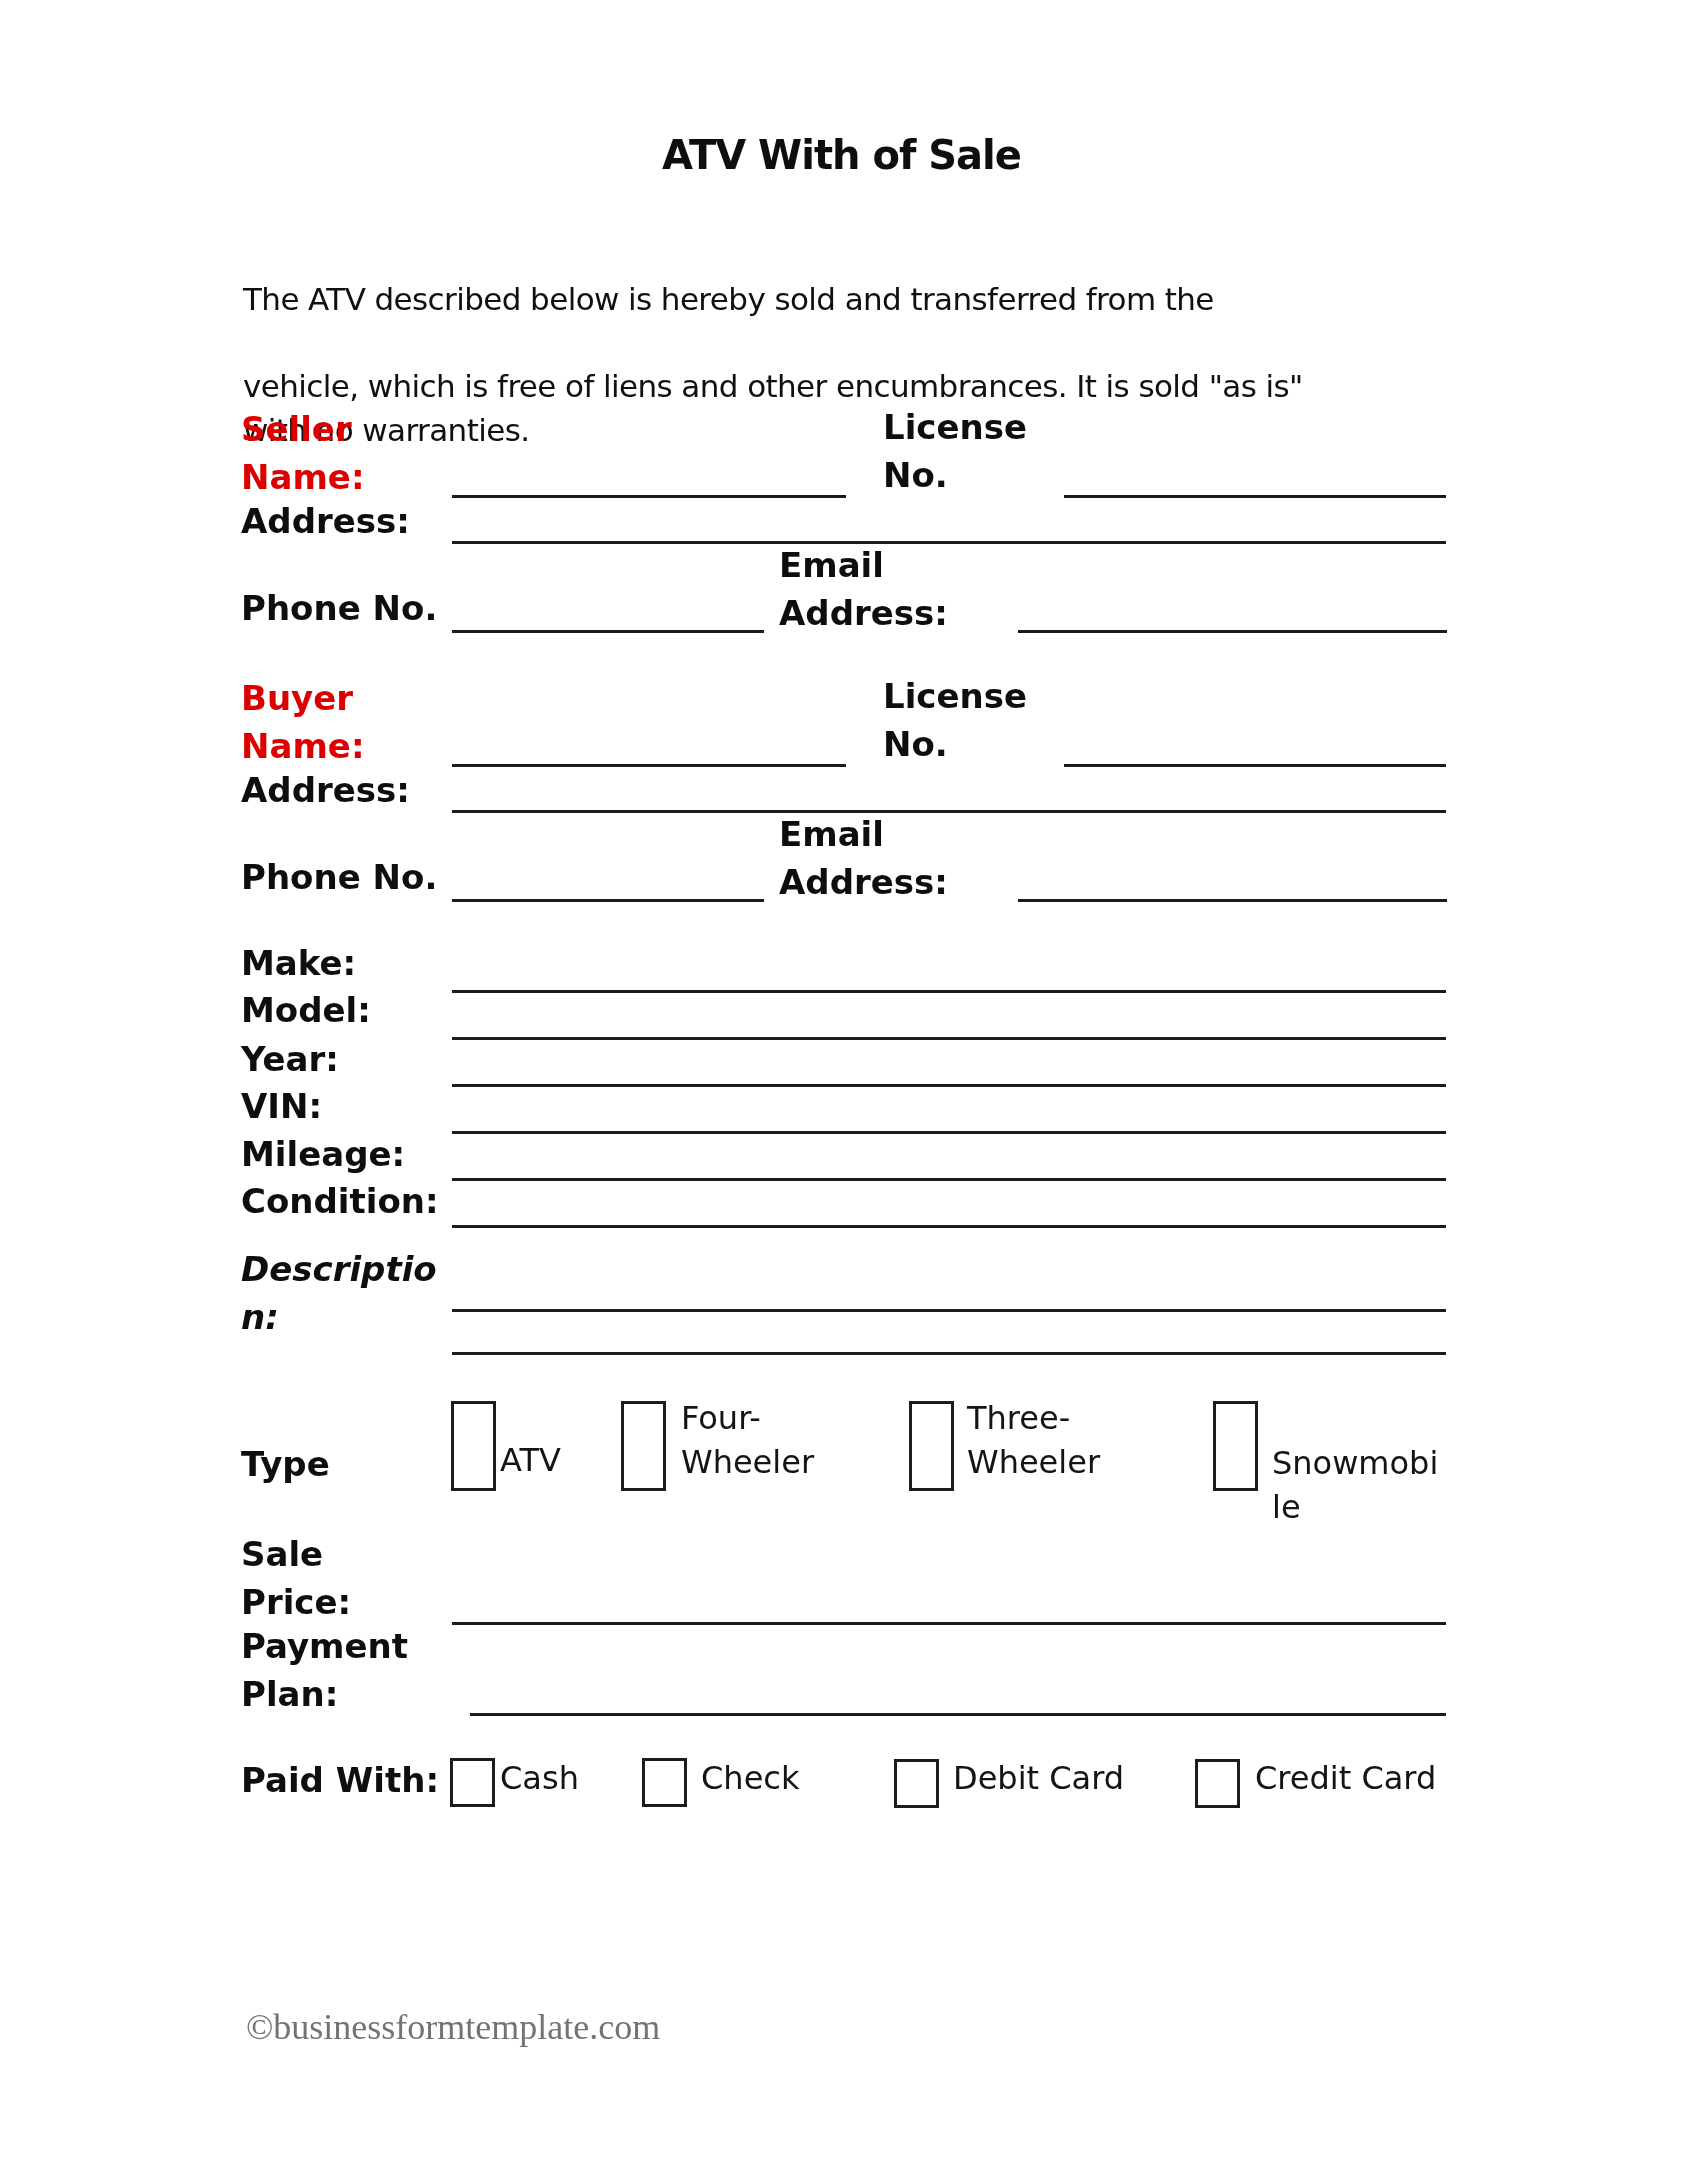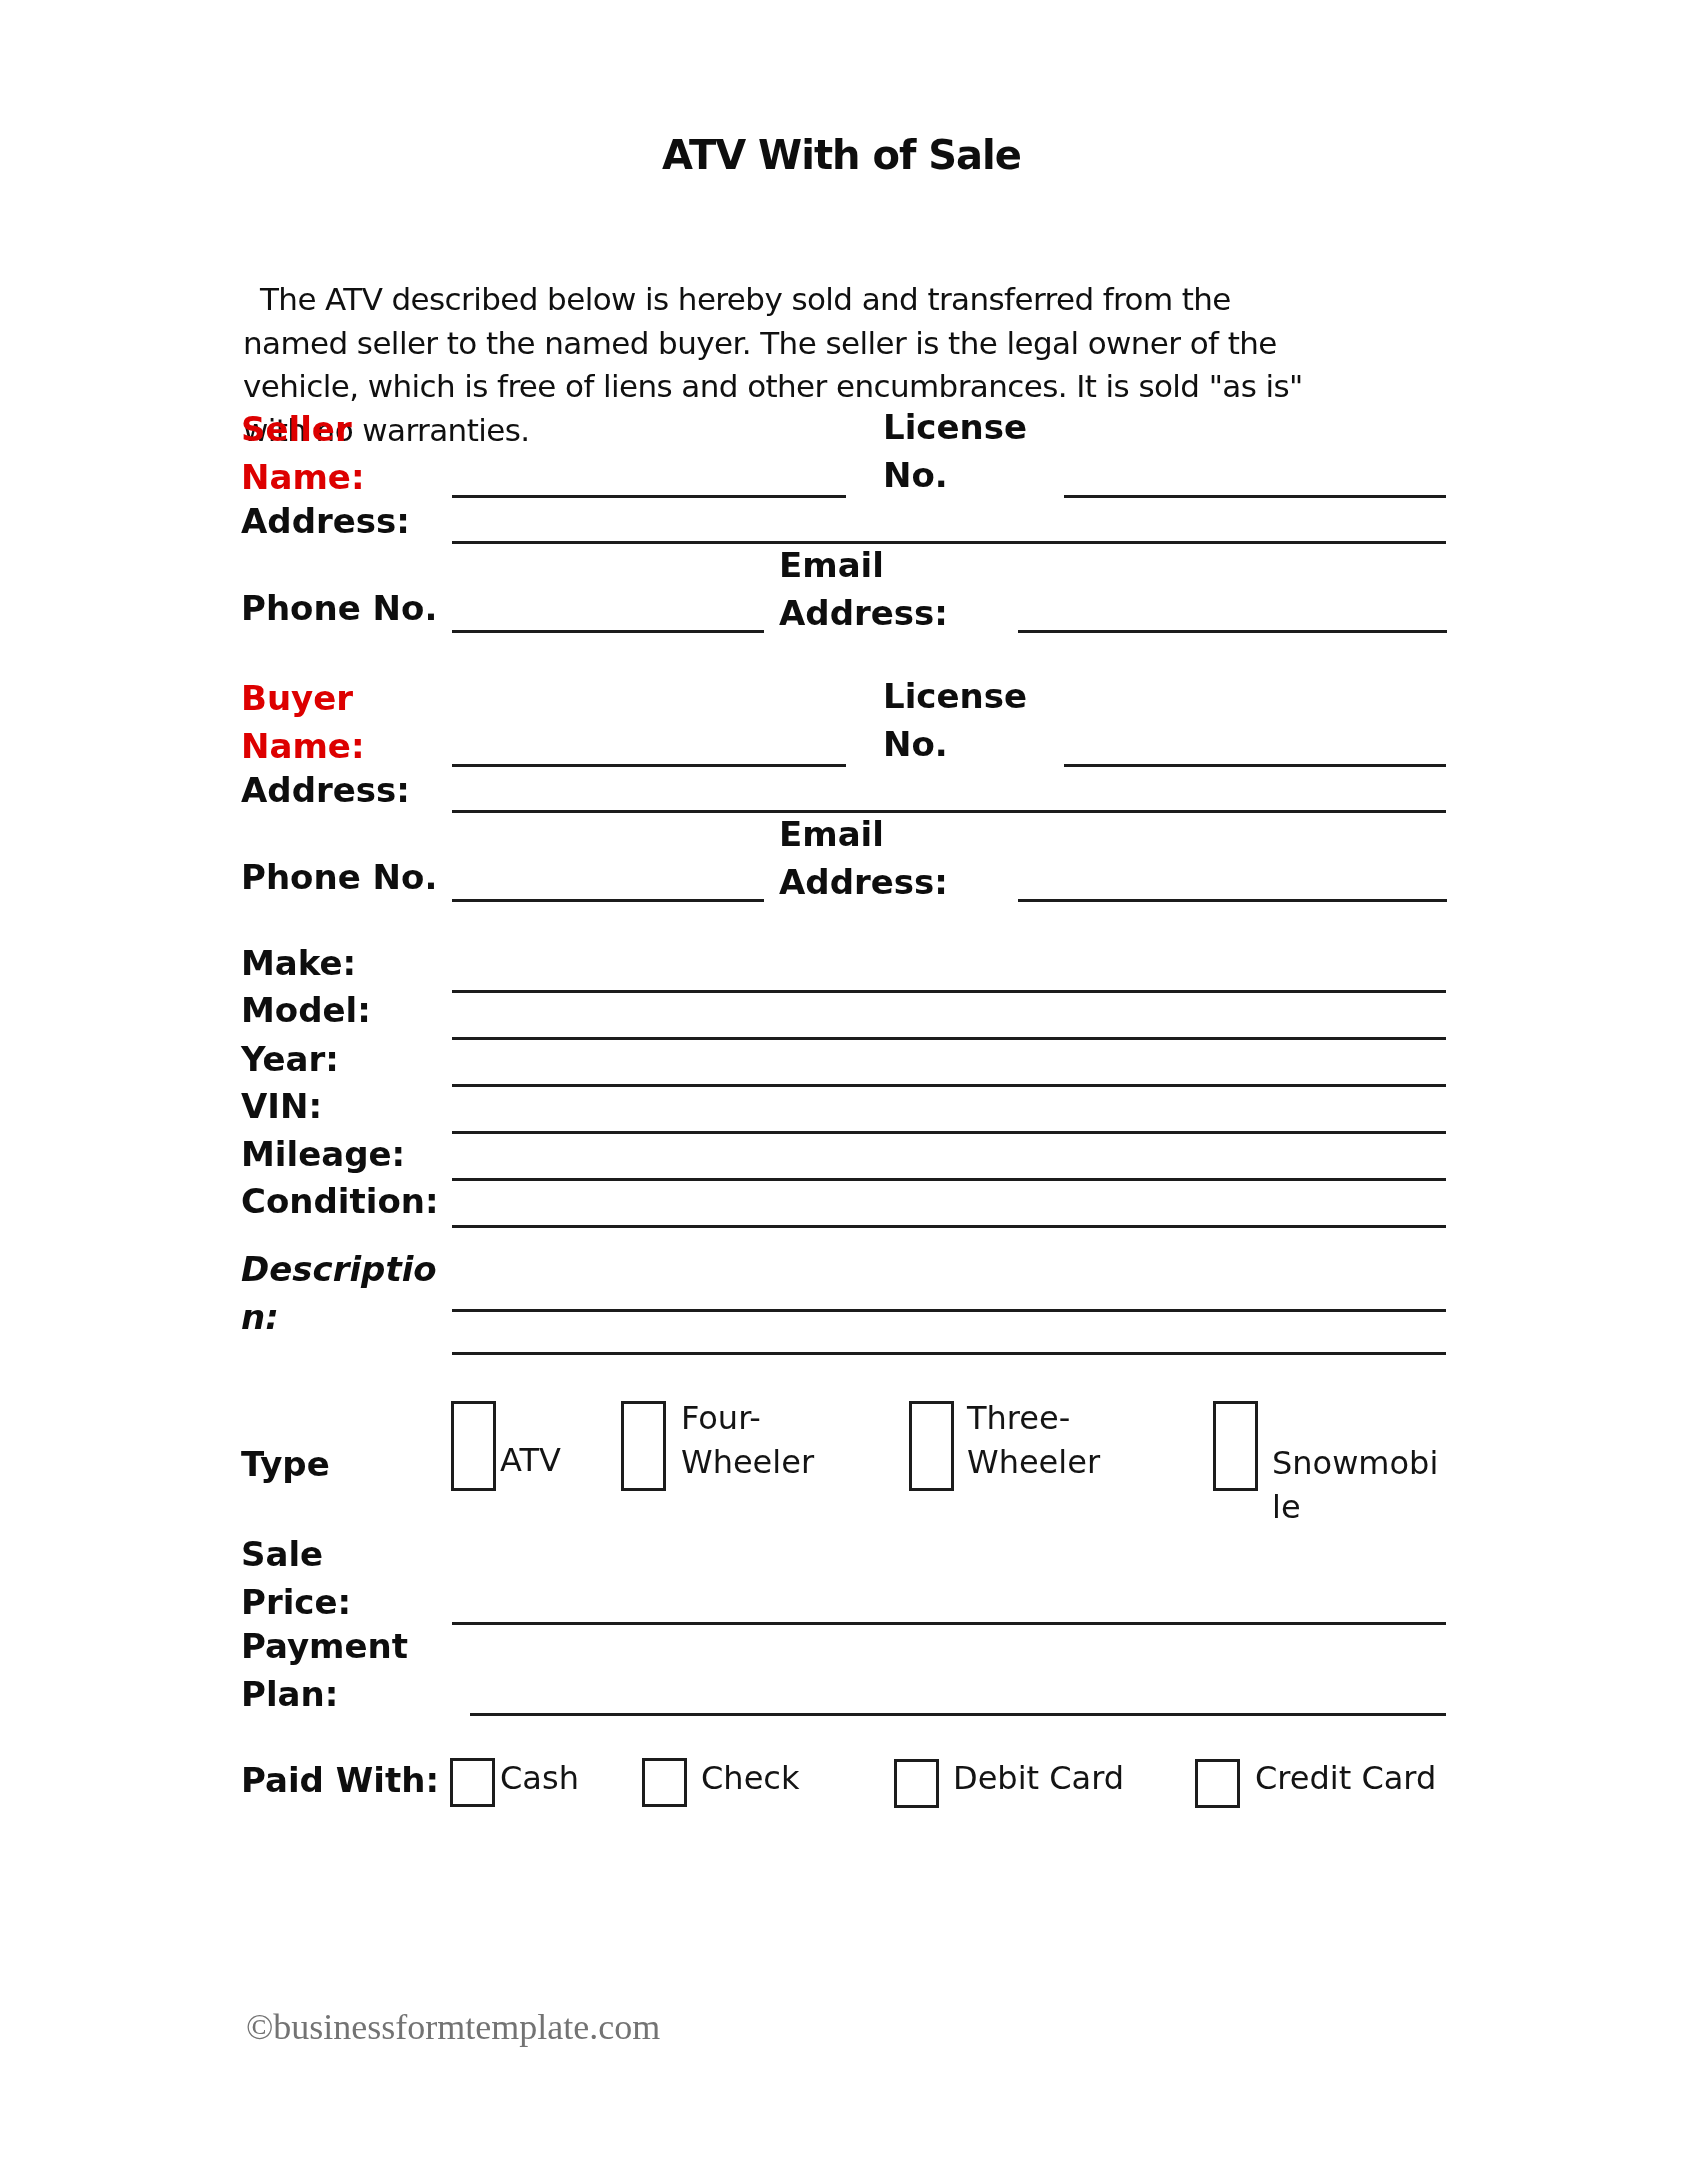--- a/index.html
+++ b/index.html
@@ -25,22 +25,21 @@
   .cb.small { width:45px; height:49px; }
   .footer { font-family:Liberation Serif, serif; font-size:36px; color:#737373; }
 </style>
 </head>
 <body>
 
 <div class="page">
 
   <div class="abs title" style="left:0; top:132px;">ATV With of Sale</div>
 
-  <div class="abs para" style="left:260px; top:281px;">The ATV described below is hereby sold and transferred from the</div>
-  <div class="abs para" style="left:243px; top:325px;">named seller to the named buyer. The seller is the legal owner of the</div>
+  <div class="abs para" style="left:243px; top:281px;">The ATV described below is hereby sold and transferred from the</div>
   <div class="abs para" style="left:243px; top:368px;">vehicle, which is free of liens and other encumbrances. It is sold "as is"</div>
   <div class="abs para" style="left:243px; top:412px;">with no warranties.</div>
 
   <div class="abs lbl red" style="left:241px; top:409px;">
     <span class="lbl2">Seller</span>
     <span class="lbl2" style="margin-top:8px;">Name:</span>
   </div>
   <div class="abs lbl" style="left:883px; top:407px;">
     <span class="lbl2">License</span>
     <span class="lbl2" style="margin-top:8px;">No.</span>

